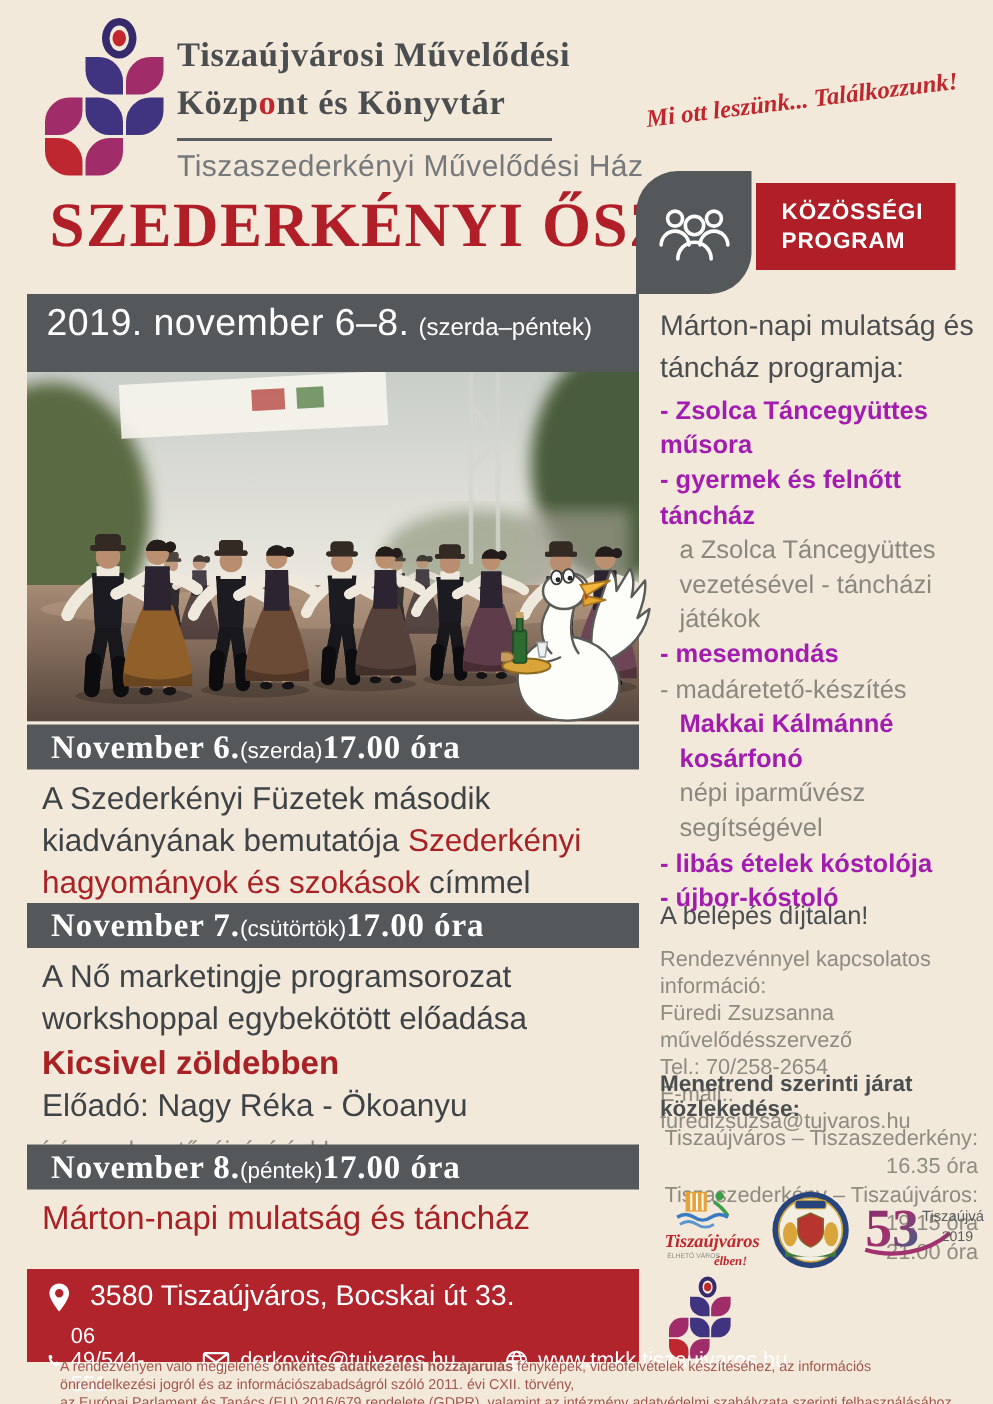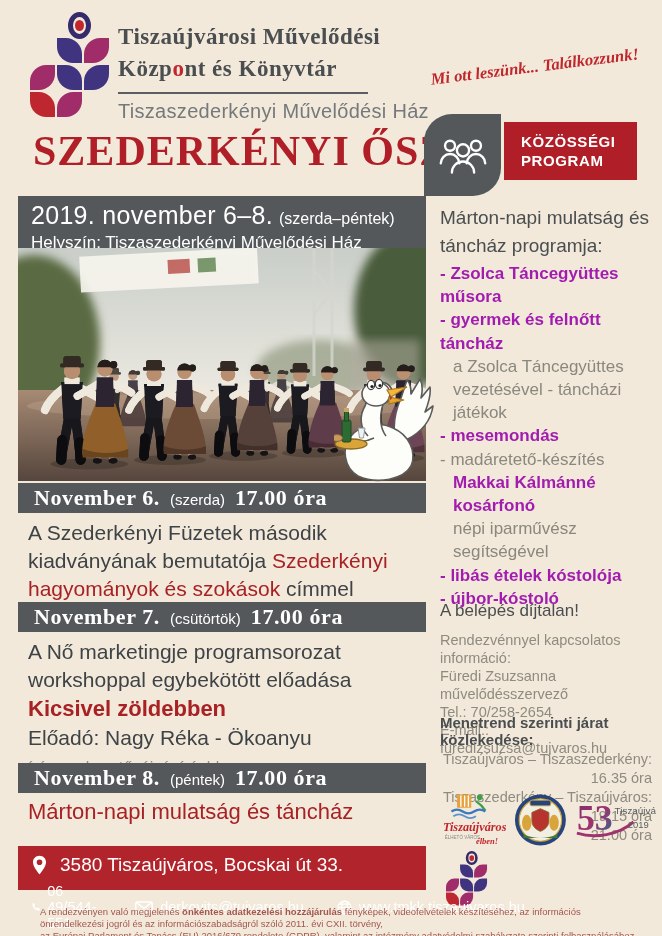--- a/index.html
+++ b/index.html
@@ -37,21 +37,21 @@
     padding:5px 0 0 13px;box-sizing:border-box;}
   .date-main{font-size:25px;letter-spacing:.3px;}
   .date-days{font-size:16px;margin-left:6px;}
   .date-venue{font-size:17px;margin-top:3px;}
   .photo{position:absolute;left:18px;top:248px;width:408px;height:233px;overflow:hidden;background:#cfd3cd;}
   .photo svg{display:block;width:100%;height:100%;}
   .goose{position:absolute;left:334px;top:378px;width:114px;height:106px;z-index:6;}
   .nov-bar{position:absolute;left:18px;width:408px;height:30px;background:#54585a;color:#fff;
     padding-left:16px;box-sizing:border-box;line-height:30px;white-space:nowrap;}
   .bar-date,.bar-time{font-family:"Liberation Serif",serif;font-weight:700;font-size:22px;letter-spacing:.6px;}
-  .bar-day{font-size:15px;margin:0 10px;}
+  .bar-day{font-size:15px;margin:0 0;}
   .desc{position:absolute;left:28px;width:398px;font-size:21px;line-height:28px;color:#3e4347;}
   .red-strong{color:#a82125;}
   .d2-red{font-size:22px;font-weight:700;color:#a82125;margin:1px 0;}
   .d2-note{font-size:16px;color:#8f8d85;margin-top:2px;}
   .d3-red{font-size:22px;color:#a82125;}
   
   .program-head{position:absolute;left:440px;top:204px;width:215px;font-size:19px;line-height:28px;color:#4a4e50;}
   .program-list{position:absolute;left:440px;top:262px;width:218px;font-size:17px;line-height:23.2px;}
   .program-list .red{color:#a21caf;font-weight:700;}
   .program-list .gray{color:#8a887e;}
@@ -61,21 +61,21 @@
   .info-lines{font-size:14.5px;line-height:18px;color:#8e8b80;}
   .schedule{position:absolute;left:440px;top:714px;width:212px;}
   .schedule-head{font-size:15px;font-weight:700;color:#4a4e50;margin-bottom:2px;}
   .schedule-lines{font-size:14.5px;line-height:19px;color:#8e8b80;text-align:right;}
   .logos-row{position:absolute;left:442px;top:790px;width:214px;height:60px;display:flex;align-items:center;gap:8px;}
   .tmkk{position:absolute;left:446px;top:851px;width:214px;display:flex;gap:8px;}
   .tmkk-petals{position:relative;width:46px;height:58px;flex:none;}
   .tmkk-text{font-family:"Liberation Serif",serif;font-weight:700;font-size:14.5px;line-height:18px;
     color:#4a4e50;padding-top:4px;letter-spacing:.3px;}
   
-  .contact-bar{position:absolute;left:18px;top:846px;width:408px;height:44px;background:#b2242b;color:#fff;
+  .contact-bar{position:absolute;left:18px;top:846px;width:408px;height:62px;background:#b2242b;color:#fff;
     padding:8px 0 0 14px;box-sizing:border-box;}
   .addr-row{display:flex;align-items:center;gap:13px;font-size:19px;}
   .misc-row{display:flex;align-items:center;gap:21px;margin-top:7px;font-size:14.5px;}
   .misc-row .grp{display:flex;align-items:center;gap:7px;margin-right:12px;}
   .disclaimer{position:absolute;left:40px;top:906px;width:600px;font-size:9.5px;line-height:12px;color:#a3564e;}
   .disclaimer b{font-weight:700;}
 </style>
 </head>
 <body>
 
@@ -113,21 +113,20 @@
       </g>
     </svg>
   </div>
   <div class="badge-red">
     <span>KÖZÖSSÉGI</span>
       <span>PROGRAM</span>
   </div>
 
   <div class="date-bar">
     <div><span class="date-main">2019. november 6–8.</span><span class="date-days">(szerda–péntek)</span></div>
-    <div class="date-venue">Helyszín: Tiszaszederkényi Művelődési Ház</div>
   </div>
 
   <div class="photo">
     <svg viewBox="0 0 408 233" preserveAspectRatio="none">
       <defs>
         <linearGradient id="sky" x1="0" y1="0" x2="0" y2="1">
           <stop offset="0" stop-color="#c9cec9"></stop>
             <stop offset="1" stop-color="#edeae1"></stop>
         </linearGradient>
         <linearGradient id="floor" x1="0" y1="0" x2="0" y2="1">

